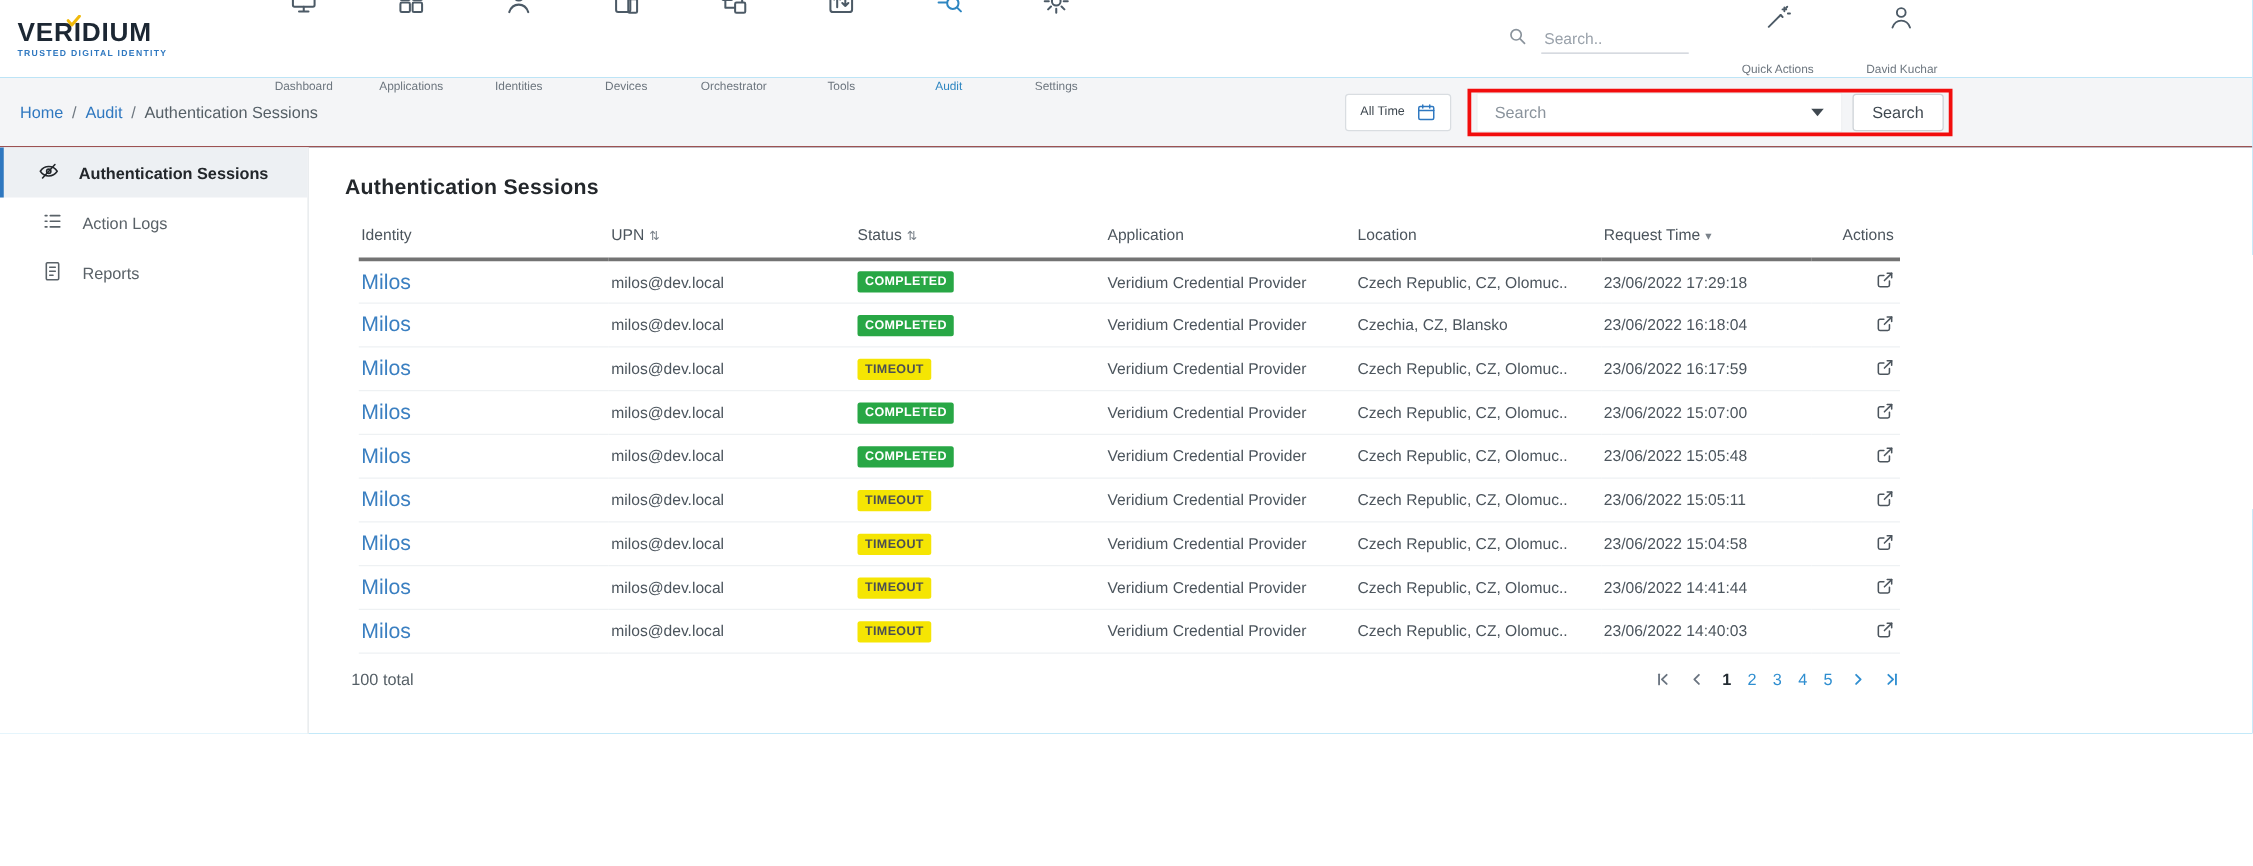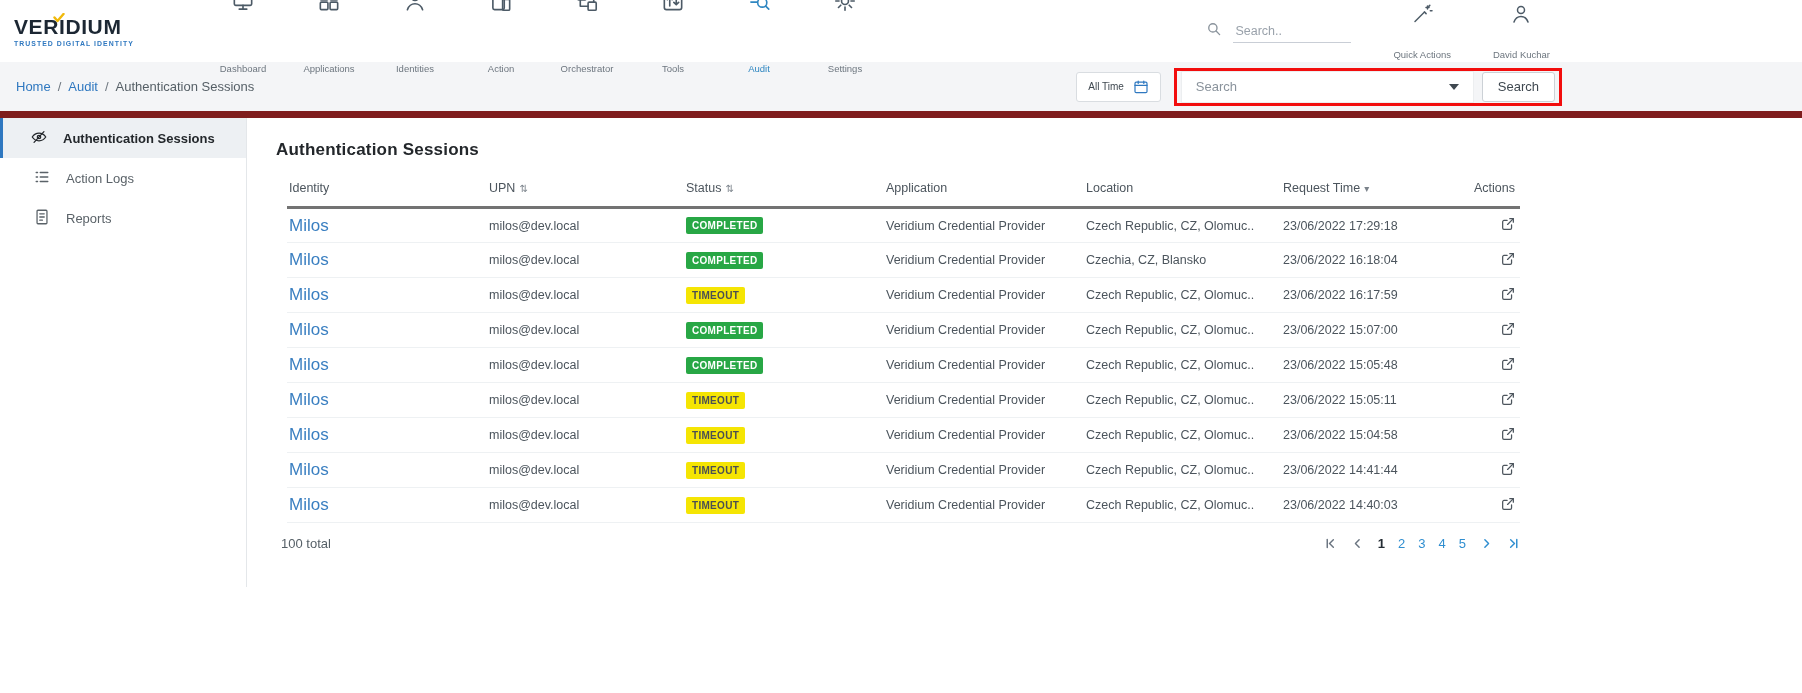--- a/index.html
+++ b/index.html
@@ -22,21 +22,21 @@
   .topnav-right { margin-left:auto; display:flex; align-items:center; gap:42px; margin-right:252px; }
   .top-search { display:flex; align-items:center; gap:10px; color:#8a939c; }
   .top-search svg { stroke:#8a939c; }
   .top-search-input { border:none; border-bottom:1px solid #c9ced6; width:118px; font-size:12.5px; padding:4px 2px; outline:none; font-family:inherit; color:#3f4850; background:transparent; }
   .top-search-input::placeholder { color:#9aa2ab; }
   .top-action { display:flex; flex-direction:column; align-items:center; color:#4c5a66; cursor:pointer; }
   .top-action svg { stroke:currentColor; }
   .top-action .nav-label { margin-top:19px; }
 
   
-  .subbar { display:flex; align-items:center; height:56px; background:#f4f5f7; padding:0 240px 0 16px; border-bottom:7px solid #7f1d1d; }
+  .subbar { display:flex; align-items:center; height:56px; background:#f4f5f7; padding:0 240px 0 16px; border-bottom:1px solid #7f1d1d; }
   .breadcrumb { display:flex; align-items:center; gap:7px; font-size:13px; color:#6d767f; }
   .crumb-link { color:#2f78c0; text-decoration:none; cursor:pointer; }
   .crumb-sep { color:#6d767f; }
   .crumb-current { color:#555f66; }
   .subbar-controls { margin-left:auto; display:flex; align-items:center; gap:13px; }
   .all-time-btn { display:flex; align-items:center; gap:9px; background:#fff; border:1px solid #d9dde1; border-radius:3px; padding:6px 11px; font-size:10px; color:#3f4850; cursor:pointer; font-family:inherit; }
   .cal-icon { color:#2f78c0; display:flex; }
   .cal-icon svg { stroke:currentColor; }
   .highlight-group { position:relative; display:flex; align-items:center; gap:8px; padding:3px 7px; }
   .red-frame { position:absolute; inset:0; border:3px solid #f20d0d; pointer-events:none; }
@@ -118,21 +118,21 @@
               <path d="M5 20c1.3-3.8 3.9-5.5 7-5.5s5.7 1.7 7 5.5"></path>
             </svg></span>
         <span class="nav-label">Identities</span>
       </div>
       <div class="nav-item">
         <span><svg width="26" height="26" viewBox="0 0 24 24" fill="none" stroke-width="1.5" stroke-linecap="round" stroke-linejoin="round">
               <rect x="4.5" y="3.5" width="10.5" height="16.5" rx="1.5"></rect>
               <path d="M8 6.2h3.5"></path>
               <rect x="13.5" y="10.5" width="6.5" height="10" rx="1"></rect>
             </svg></span>
-        <span class="nav-label">Action</span>
+        <span class="nav-label">Devices</span>
       </div>
       <div class="nav-item">
         <span><svg width="26" height="26" viewBox="0 0 24 24" fill="none" stroke-width="1.5" stroke-linecap="round" stroke-linejoin="round">
               <rect x="3.5" y="3.5" width="7.5" height="7.5" rx="1"></rect>
               <rect x="13" y="13" width="7.5" height="7.5" rx="1"></rect>
               <path d="M11 7.2h7.2v5.3"></path>
               <path d="M13 16.8H5.8v-5.3"></path>
             </svg></span>
         <span class="nav-label">Orchestrator</span>
       </div>

